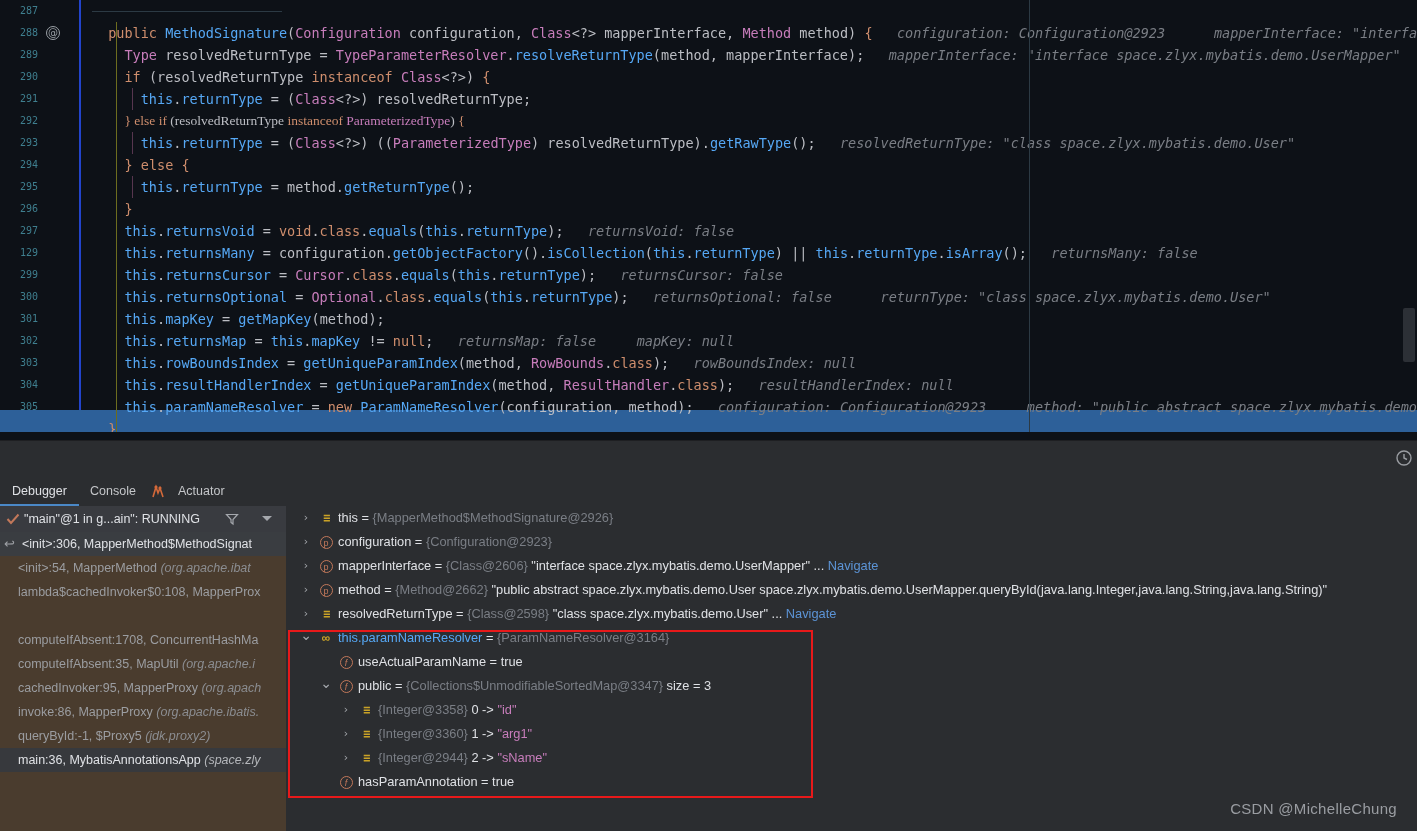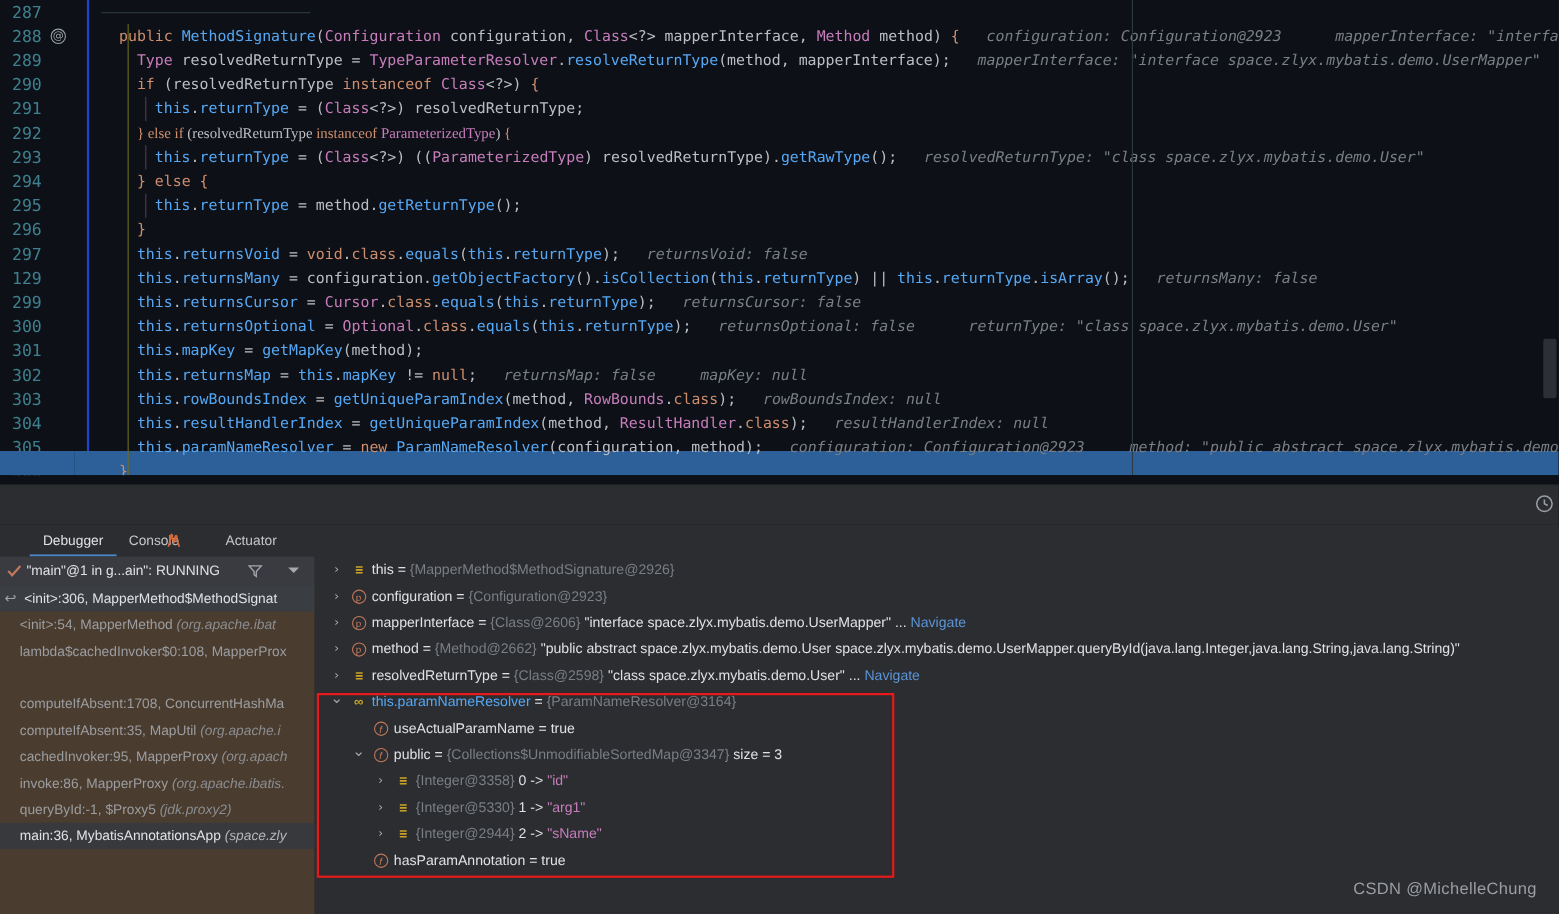--- a/index.html
+++ b/index.html
@@ -16,21 +16,21 @@
     background: #0d1117;
     overflow: hidden;
   }
   #gutter {
     position: absolute; left: 0; top: 0; width: 68px; height: 440px;
     background: #0d1117;
   }
   .ln {
     position: absolute; right: 30px;
     font-family: "DejaVu Sans Mono", monospace;
-    font-size: 15px; color: #3f7f8f; line-height: 22px;
+    font-size: 10px; color: #3f7f8f; line-height: 22px;
     text-align: right; white-space: nowrap;
   }
   .ln.cur { color: #a8b5bd; }
   .gutter-at {
     position: absolute; right: 8px; width: 14px; height: 14px;
     border: 1.3px solid #9aa0a6; border-radius: 50%;
     color: #9aa0a6; font-size: 10px; line-height: 12px; text-align: center;
     font-family: "DejaVu Sans", sans-serif;
   }
   #bluebar {
@@ -92,21 +92,21 @@
   #debug-panel {
     position: absolute; left: 0; top: 477px; width: 1417px; height: 354px;
     background: #2b2d30;
   }
   #tabbar {
     position: absolute; left: 0; top: 0; width: 1417px; height: 29px;
     background: #2b2d30;
   }
   .dtab {
     position: absolute; top: 0; height: 29px; line-height: 29px;
-    font-size: 12.5px; color: #c4c6c9; padding: 0 12px; white-space: nowrap; margin-left: 27px;
+    font-size: 12.5px; color: #c4c6c9; padding: 0 12px; white-space: nowrap;
   }
   .dtab.active { color: #dfe1e5; border-bottom: 2px solid #4a88c7; }
   #actuator-icon { position: absolute; top: 7px; width: 16px; height: 15px; }
 
   
   #frames-col {
     position: absolute; left: 0; top: 29px; width: 286px; height: 325px;
     background: #2b2d30;
   }
   #thread-row {
@@ -340,21 +340,21 @@
         <span class="vname" style="left: 72px;"><span class="" style="">public</span><span class="veq"> = </span><span class="vref">{Collections$UnmodifiableSortedMap@3347}</span> <span class="vstr">size = 3</span></span>
       </div>
       <div class="vrow" style="top: 192px;">
         <span class="twisty" style="left: 54px;">›</span>
         <span class="vicon" style="left: 72px;"><span class="icon-list">≡</span></span>
         <span class="vname" style="left: 92px;"><span class="vref">{Integer@3358}</span> <span class="vkeyn">0</span><span class="veq"> -&gt; </span><span class="vkeys">"id"</span></span>
       </div>
       <div class="vrow" style="top: 216px;">
         <span class="twisty" style="left: 54px;">›</span>
         <span class="vicon" style="left: 72px;"><span class="icon-list">≡</span></span>
-        <span class="vname" style="left: 92px;"><span class="vref">{Integer@5330}</span> <span class="vkeyn">1</span><span class="veq"> -&gt; </span><span class="vkeys">"arg1"</span></span>
+        <span class="vname" style="left: 92px;"><span class="vref">{Integer@3360}</span> <span class="vkeyn">1</span><span class="veq"> -&gt; </span><span class="vkeys">"arg1"</span></span>
       </div>
       <div class="vrow" style="top: 240px;">
         <span class="twisty" style="left: 54px;">›</span>
         <span class="vicon" style="left: 72px;"><span class="icon-list">≡</span></span>
         <span class="vname" style="left: 92px;"><span class="vref">{Integer@2944}</span> <span class="vkeyn">2</span><span class="veq"> -&gt; </span><span class="vkeys">"sName"</span></span>
       </div>
       <div class="vrow" style="top: 264px;">
         <span class="vicon" style="left: 52px;"><span class="icon-f">f</span></span>
         <span class="vname" style="left: 72px;"><span class="" style="">hasParamAnnotation</span><span class="veq"> = </span> <span class="vstr">true</span></span>
       </div>

